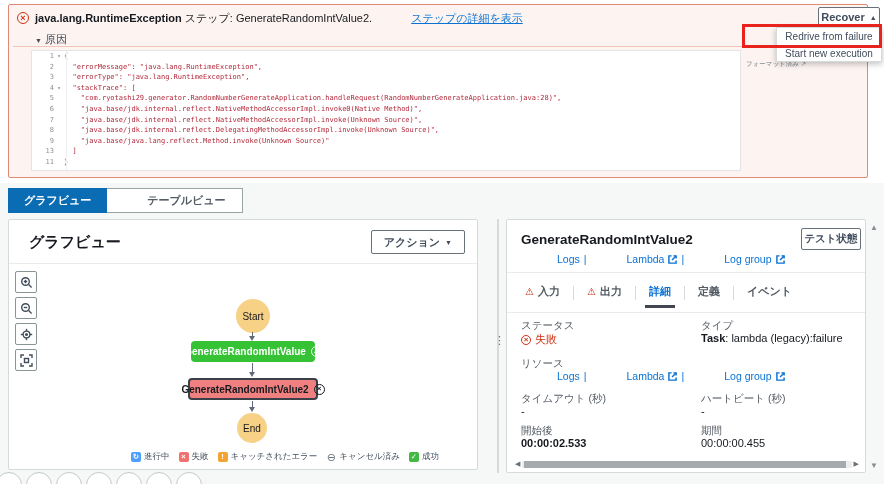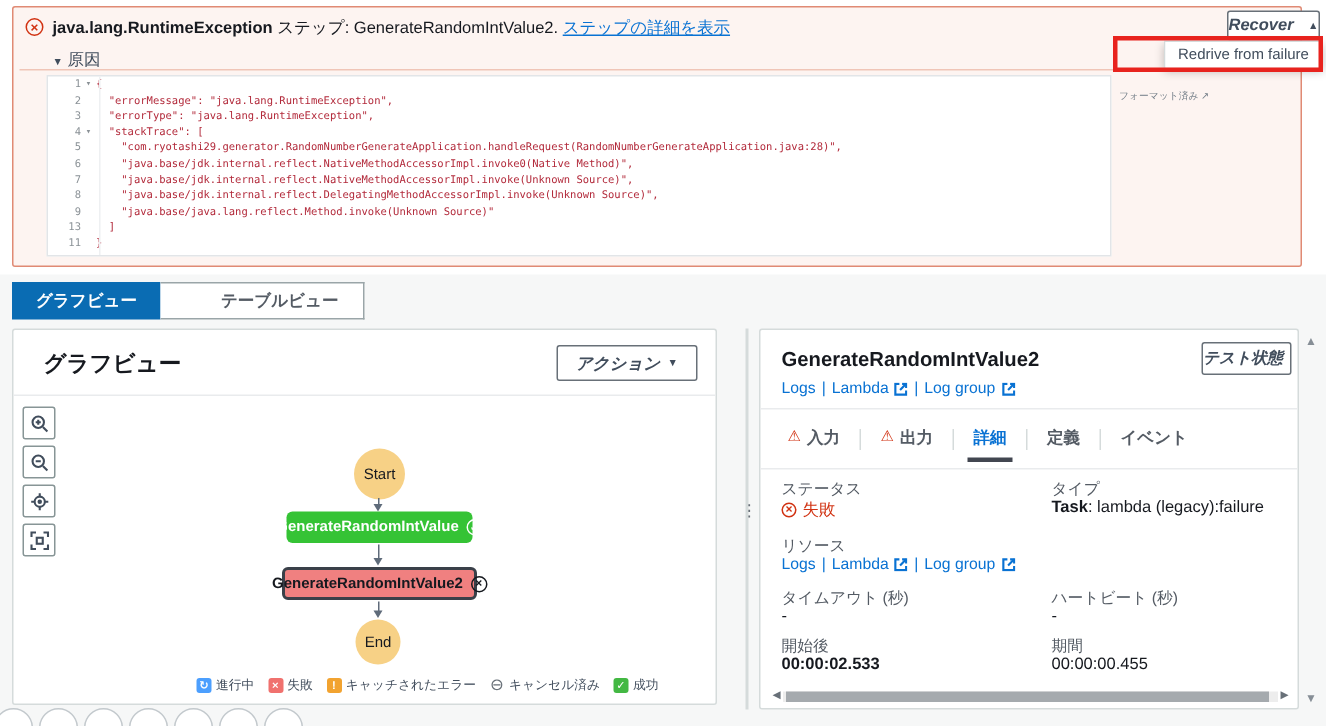--- a/index.html
+++ b/index.html
@@ -8,35 +8,35 @@
   #page { position:relative; width:884px; height:484px; background:#fff; overflow:hidden; }
   #lowerband { position:absolute; left:0; top:183px; width:884px; height:301px; background:#f6f7f7; }
 
   
   #alert { position:absolute; left:8px; top:4px; width:860px; height:174px;
            background:#fdf4f1; border:1px solid #e08a74; border-radius:2px; }
   .err-ic { display:inline-flex; width:12px; height:12px; border:1.5px solid #d13212; border-radius:50%;
             color:#d13212; font-size:9px; font-weight:bold; align-items:center; justify-content:center; line-height:1; }
   #alert-title-row { position:absolute; left:26px; top:6px; font-size:11px; color:#16191f; }
   #alert-title-row b { font-weight:bold; }
-  .bluelink { color:#0972d3; text-decoration:underline; cursor:pointer; }
+  .bluelink { color:#0972d3; text-decoration:underline; cursor:pointer;margin-left:36px; }
   #cause-row { position:absolute; left:26px; top:27px; font-size:11px; color:#414d5c; }
   #alert-divider { position:absolute; left:4px; right:4px; top:41px; height:1px; background:#f0c5b7; }
   #codebox { position:absolute; left:22px; top:45px; width:710px; height:121px;
              background:#fff; border:1px solid #e2e5e8; overflow:hidden; }
   .cl { display:flex; height:10.6px; font-family:"DejaVu Sans Mono","Liberation Mono",monospace; font-size:7px; line-height:10.6px; }
   .cl .n { width:22px; text-align:right; color:#8a9196; flex:none; }
   .cl .m { width:10px; text-align:center; color:#8a9196; font-size:6px; flex:none; }
   .cl .t { white-space:pre; color:#b2293a; }
   .cl-gutterline { position:absolute; left:34px; top:0; bottom:0; width:1px; background:#eef0f2; }
   #fmt-label { position:absolute; left:737px; top:55px; font-size:6.5px; color:#76808a; }
 
   
-  .btn { display:inline-flex; align-items:center; justify-content:space-between; gap:5px; background:#fff;
-         border:1px solid #687078; border-radius:2px; font-weight:bold; font-size:11px; color:#414d5c; cursor:pointer;font-style:italic; }
+  .btn { display:inline-flex; align-items:center; justify-content:center; gap:5px; background:#fff;
+         border:1px solid #687078; border-radius:2px; font-weight:bold; font-size:11px; color:#414d5c; cursor:pointer; }
   .caret { font-size:7px; color:#414d5c; }
 
   #recover-btn { position:absolute; left:818px; top:7px; width:62px; height:20px; }
   #recover-menu { position:absolute; left:776px; top:27px; width:106px; background:#fff;
                   border:1px solid #d5dbdb; box-shadow:0 2px 6px rgba(0,0,0,.25); z-index:40; }
   .menu-item { height:16.5px; display:flex; align-items:center; justify-content:center;
                font-size:10px; color:#414d5c; cursor:pointer; background:#fff; }
   .menu-item + .menu-item { border-top:1px solid #eaeded; }
   #annotation-box { position:absolute; left:742px; top:24px; width:140px; height:24px;
                     border:3px solid #e8231e; z-index:50; pointer-events:none; }
@@ -198,20 +198,21 @@
       <span>↗</span>
     </div>
   </div>
 
   <div id="recover-btn" class="btn">
     <span>Recover</span>
     <span class="caret">▲</span>
   </div>
   <div id="recover-menu">
     <div class="menu-item">Redrive from failure</div>
+    <div class="menu-item">Start new execution</div>
   </div>
   <div id="annotation-box"></div>
 
   <div id="view-tabs">
     <div class="vtab active">グラフビュー</div>
     <div class="vtab inactive">テーブルビュー</div>
   </div>
 
   <div id="graph-card" class="card">
     <div id="graph-header">

